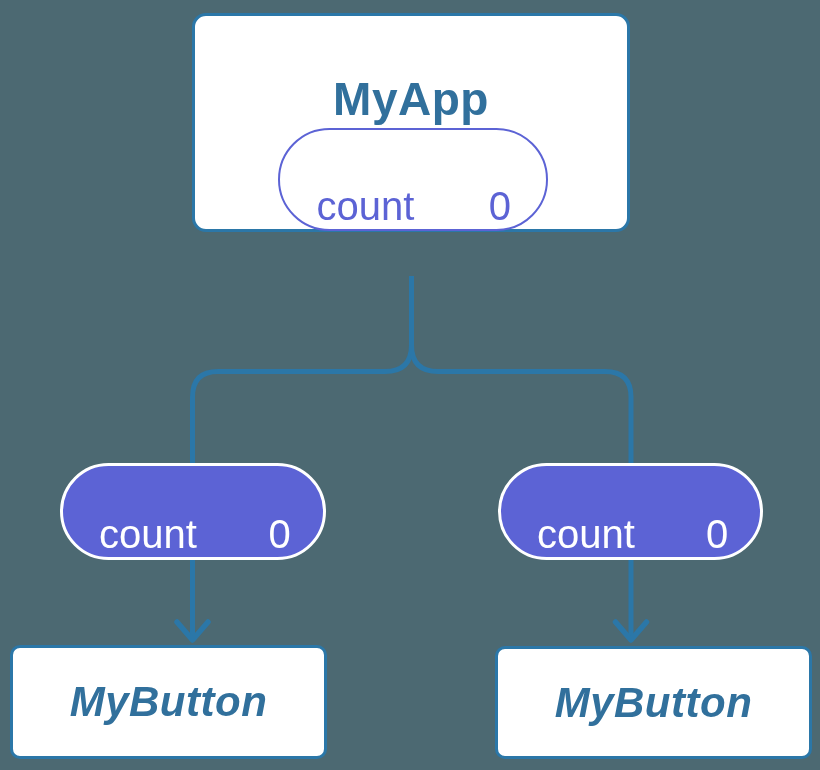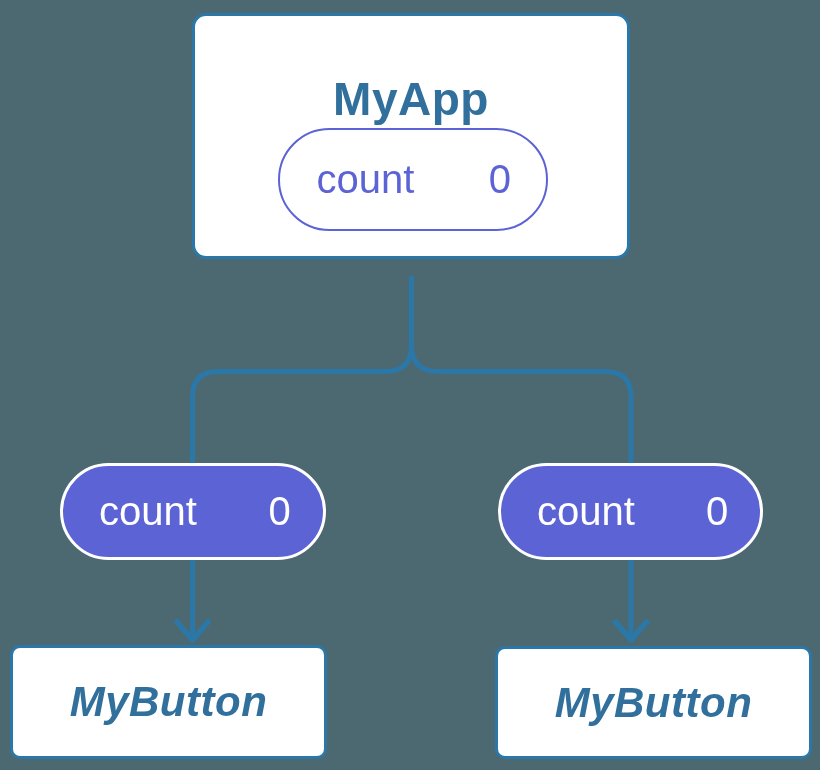--- a/index.html
+++ b/index.html
@@ -18,35 +18,35 @@
     background:var(--background);
   }
   .stage{position:relative;width:820px;height:770px;background:var(--background);}
   .connectors{position:absolute;left:0;top:0;z-index:1;}
   .card{
     position:absolute;z-index:2;
     background:var(--card-fill);
     border:3px solid var(--card-border);
     box-sizing:border-box;
   }
-  .card-root{left:192px;top:13px;width:438px;height:246px;border-radius:14px;}
+  .card-root{left:192px;top:13px;width:438px;height:219px;border-radius:14px;}
   .card-root .card-title{
     position:absolute;left:0;right:0;top:56px;text-align:center;
   }
   .card-title{
     color:var(--card-title);font-weight:700;letter-spacing:.5px;
   }
   .card-root .card-title{font-size:46px;}
   .card-child{display:flex;align-items:center;justify-content:center;border-radius:10px;font-style:italic;}
   .card-child .card-title{font-size:42px;}
   .card-left{left:10px;top:645px;width:317px;height:114px;}
   .card-right{left:495px;top:646px;width:317px;height:113px;}
 
   .pill{
-    position:absolute;z-index:3;display:flex;align-items:center;
+    position:absolute;z-index:3;display:flex;align-items:flex-end;
     box-sizing:border-box;border-radius:52px;overflow:hidden;
   }
   .pill-cell{
     display:flex;align-items:center;justify-content:center;
     font-size:40px;font-weight:400;
   }
   .pill-value{flex:1;}
   .pill-outline{
     background:var(--card-fill);
     border:2.5px solid var(--state-purple);

